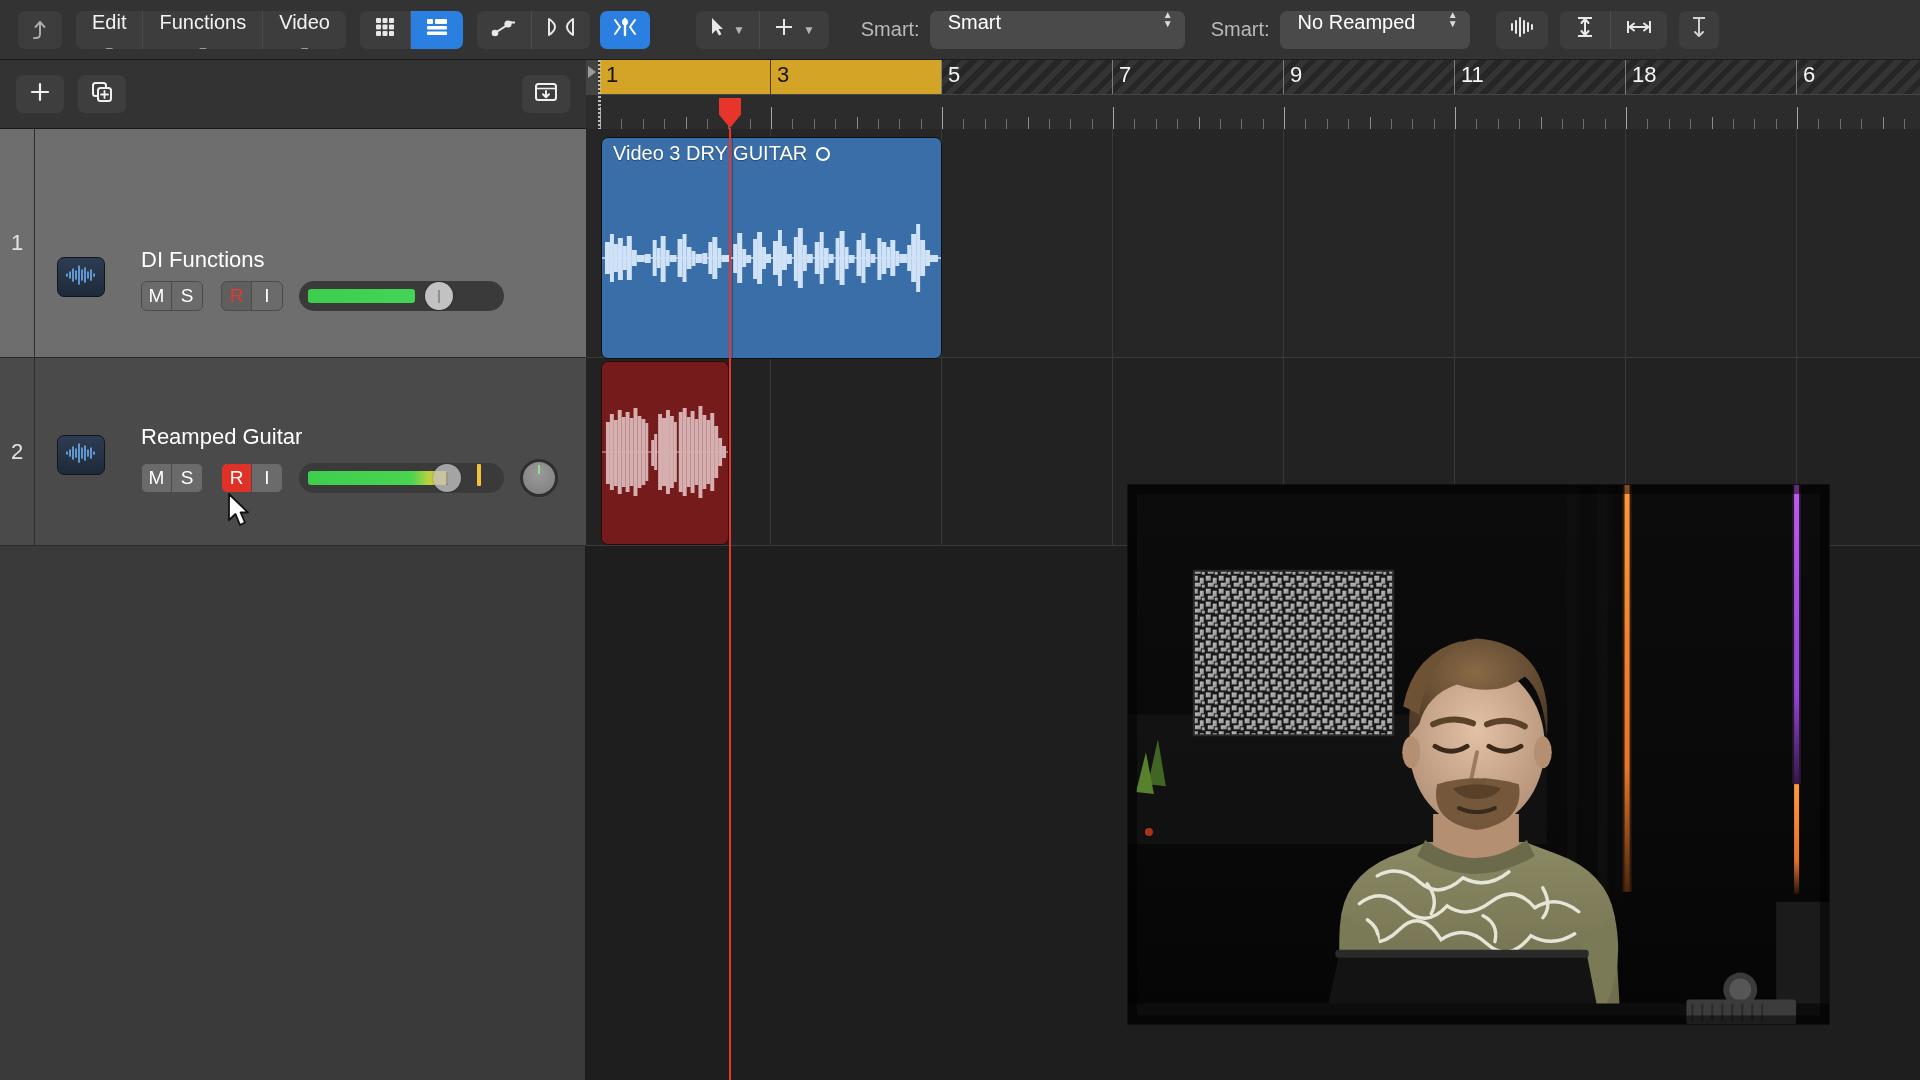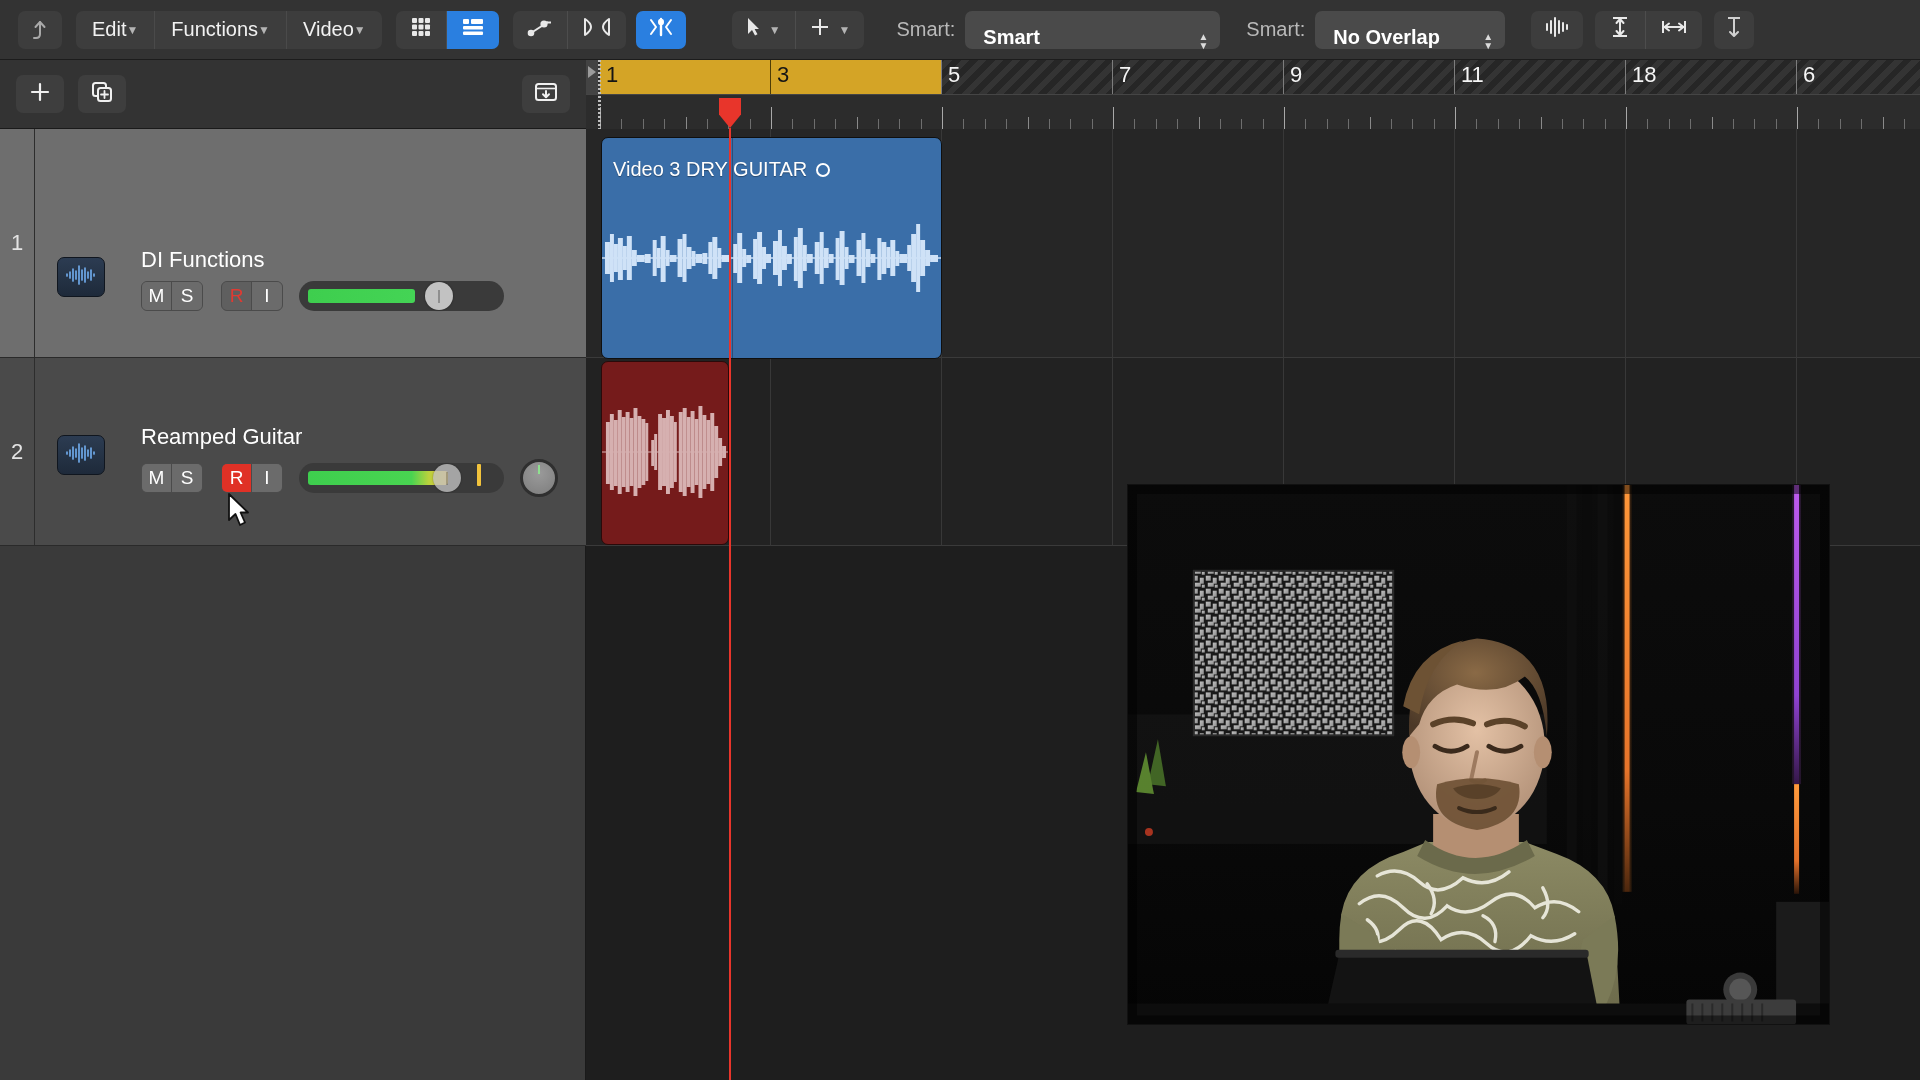--- a/index.html
+++ b/index.html
@@ -38,31 +38,32 @@
     padding: 0 14px; color: #e8e8e8; font-size: 19px;
     border-right: 1px solid #4d4d4d;
   }
   .tb-group .seg:last-child { border-right: none; }
   .tb-group .seg.active { background: #2a7fe0; }
   .menu-group {
     height: 38px; background: #3d3d3d; border-radius: 7px;
     display: flex; align-items: stretch; flex: none; overflow: hidden;
   }
   .menu-item {
-    display: flex; align-items: center; 
+    display: flex; align-items: center; gap: 11px;
     padding: 0 16px; color: #f2f2f2; font-size: 20px;
     border-right: 1px solid #4a4a4a;
+    flex-direction: column;
   }
   .menu-item:last-child { border-right: none; }
   .chev { font-size: 12px; color: #b4b4b4; line-height: 1; }
   .tb-label { color: #b9b9b9; font-size: 20px; padding: 0 10px 0 4px; flex: none; }
   .popup {
     height: 38px; background: #4a4a4a; border-radius: 7px;
-    display: flex; align-items: flex-end; justify-content: space-between;
-    color: #ffffff; font-size: 20px; padding: 0 12px 0 18px; flex: none; font-weight: bold;
+    display: flex; align-items: flex-start; justify-content: space-between;
+    color: #ffffff; font-size: 20px; padding: 0 12px 0 18px; flex: none;
   }
   .popup .stepper { display: flex; flex-direction: column; gap: 2px; margin-left: 22px; }
   .popup .stepper span { font-size: 10px; line-height: 7px; color: #dcdcdc; }
   .tb-icon svg { display: block; }
 
   
   #header-bar {
     position: absolute; left: 0; top: 60px; width: 586px; height: 69px;
     background: #333333; border-bottom: 1px solid #1a1a1a;
     display: flex; align-items: center; padding: 0 16px;
@@ -191,21 +192,21 @@
   .empty-area { position: absolute; left: 0; right: 0; background: #1e1e1e; }
   .gridline { position: absolute; top: 0; width: 1px; background: #383838; }
 
   .region {
     position: absolute; border-radius: 7px; overflow: hidden;
     border: 1px solid #0f0f0f;
   }
   .region.blue { background: #3a6ea8; }
   .region.red  { background: #751b1b; border-color: #2a0a0a; }
   .region-name {
-    position: absolute; left: 11px; top: 20px; color: #ffffff; font-size: 20px;
+    position: absolute; left: 11px; top: 4px; color: #ffffff; font-size: 20px;
     display: flex; align-items: center; gap: 9px; white-space: nowrap;
     text-shadow: 0 1px 1px rgba(0,0,0,.35);
   }
   .loop-circle {
     width: 14px; height: 14px; border: 2px solid #ffffff; border-radius: 50%;
     display: inline-block;
   }
   .region-split { position: absolute; top: 0; bottom: 0; width: 1px; background: #2c4e78; }
   .wave { position: absolute; left: 0; right: 0; }
   .wave svg { display: block; width: 100%; height: 100%; }
@@ -362,21 +363,21 @@
       <span>Smart</span>
       <span class="stepper">
           <span>▲</span>
           <span>▼</span>
         </span>
     </div>
 
     <div class="tb-gap" style="width:22px"></div>
     <div class="tb-label">Smart:</div>
     <div class="popup" style="width:190px">
-      <span>No Overlap</span>
+      <span>No Reamped</span>
       <span class="stepper">
           <span>▲</span>
           <span>▼</span>
         </span>
     </div>
 
     <div class="tb-gap" style="width:26px"></div>
 
     <div class="tb-btn">
       <span>

